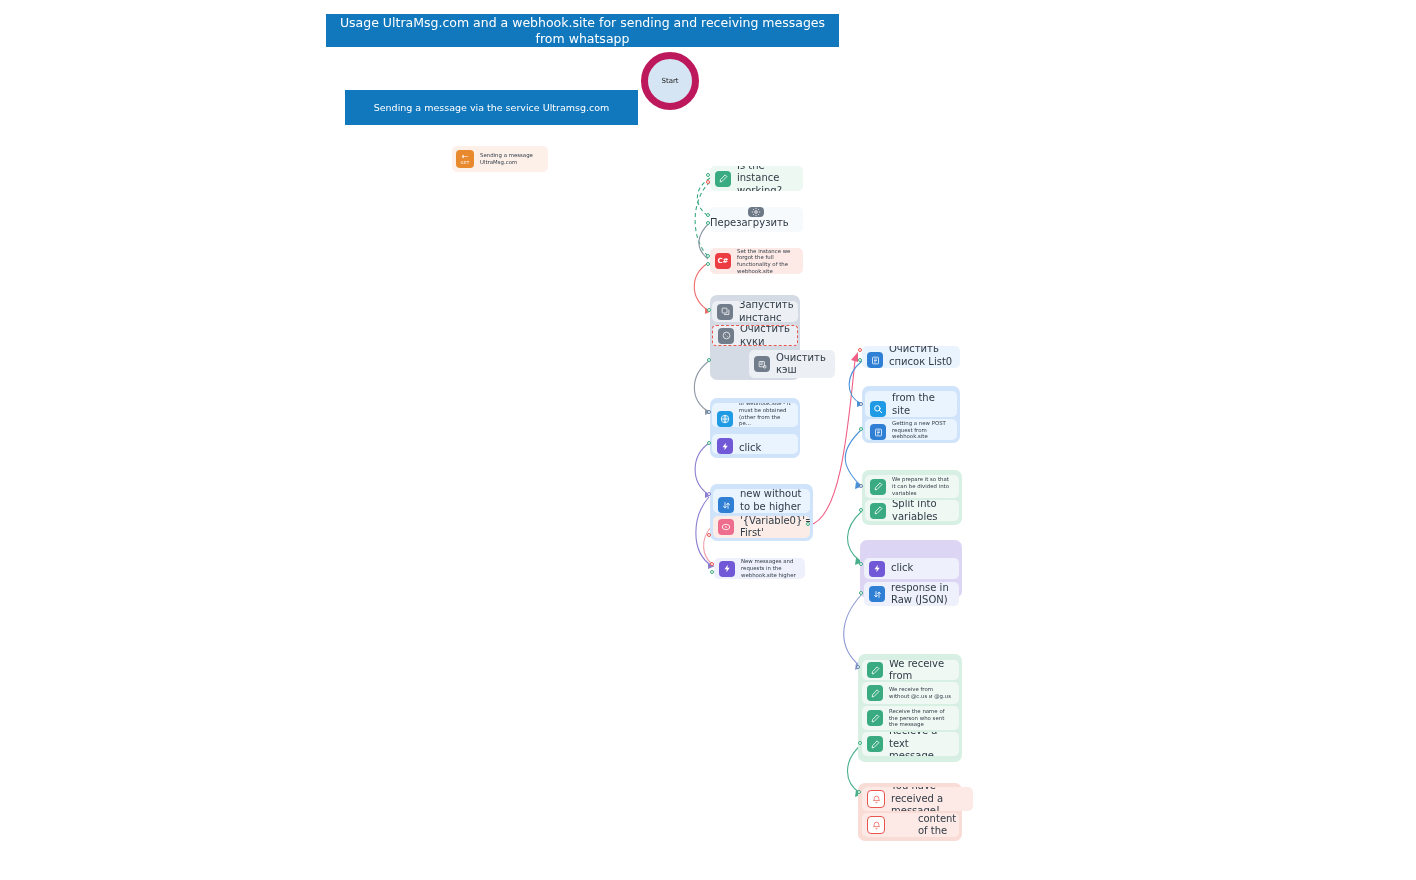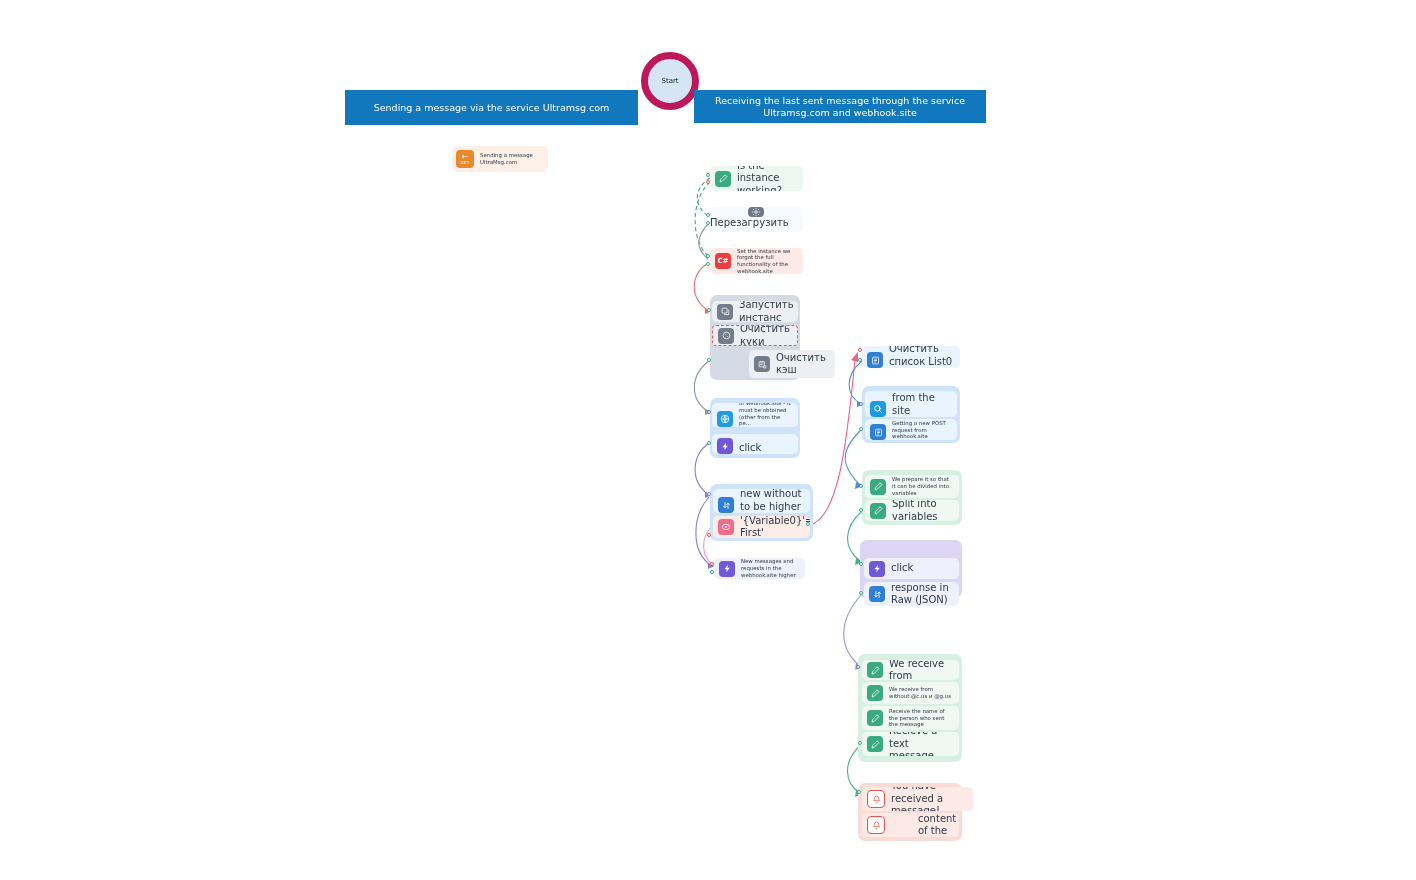--- a/index.html
+++ b/index.html
@@ -153,28 +153,28 @@
     <path d="M862,511 C843,528 843,548 860,561" fill="none" stroke="#49b08b" stroke-width="1.1"></path>
     <polygon points="863,562 856,558 855,565" fill="#49b08b"></polygon>
 
     <path d="M862,594 C838,620 838,648 860,666" fill="none" stroke="#8c99d6" stroke-width="1.1"></path>
     <polygon points="863,667 856,663 855,670" fill="#8c99d6"></polygon>
 
     <path d="M862,744 C843,760 843,782 860,793" fill="none" stroke="#49b08b" stroke-width="1.1"></path>
     <polygon points="863,794 856,790 855,797" fill="#49b08b"></polygon>
   </svg>
 
+  <div class="banner title" style="left:326px;top:14px;width:513px;height:33px;">Usage UltraMsg.com and a webhook.site for sending and receiving messages from whatsapp</div>
 
   <div class="start-node" style="left:641px;top:52px;width:44px;height:44px;">
       <span>Start</span>
     </div>
 
   <div class="banner sub" style="left:345px;top:90px;width:293px;height:35px;">Sending a message via the service Ultramsg.com</div>
 
-  <div class="banner sub" style="left:694px;top:90px;width:292px;height:33px;">Receiving the last sent message through the service Ultramsg.com and webhook.site</div>
 
   <div class="card bg-peach" style="left:452px;top:146px;width:96px;height:26px;">
     <span class="get-ico">
       <span class="arw">←</span>
       <span class="txt">GET</span>
     </span>
     <span class="lbl f6">Sending a message UltraMsg.com</span>
   </div>
 
   <div class="card bg-green" style="left:710px;top:166px;width:93px;height:25px;">

